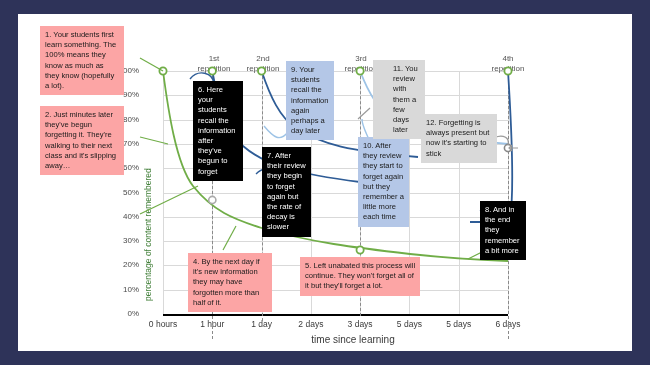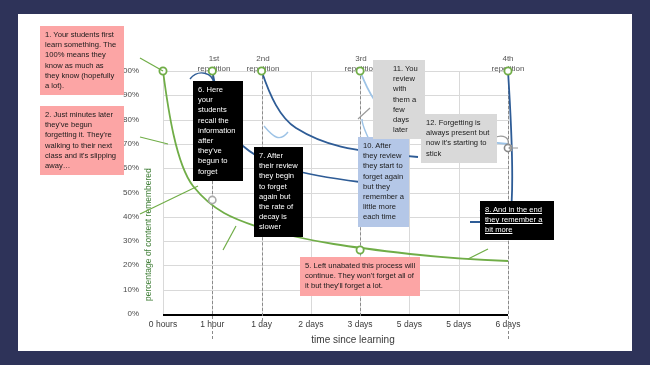--- a/index.html
+++ b/index.html
@@ -166,29 +166,31 @@
       <path d="M352,94 L340,105" fill="none" stroke="#9a9a9a" stroke-width="1.2"></path>
       <path d="M470,128 C482,118 492,122 490,131" fill="none" stroke="#9a9a9a" stroke-width="1.2"></path>
       <path d="M500,134 L492,134 M494,131 L491,134 L494,137" fill="none" stroke="#9a9a9a" stroke-width="1.2"></path>
     </svg>
 
     <div class="box green" style="left:22px;top:12px;width:84px;">1. Your students first learn something. The 100% means they know as much as they know (hopefully a lot).</div>
 
     <div class="box green" style="left:22px;top:92px;width:84px;">2. Just minutes later they've begun forgetting it. They're walking to their next class and it's slipping away…</div>
 
 
+    <div class="box green" style="left:170px;top:239px;width:84px;">4. By the next day if it's new information they may have forgotten more than half of it.</div>
 
     <div class="box green" style="left:282px;top:243px;width:120px;">5. Left unabated this process will continue. They won't forget all of it but they'll forget a lot.</div>
 
     <div class="box blue-dark" style="left:175px;top:67px;width:50px;">6. Here your students recall the information after they've begun to forget</div>
 
-    <div class="box blue-dark" style="left:236px;top:133px;width:49px;">7. After their review they begin to forget again but the rate of decay is slower</div>
+    <div class="box blue-dark" style="left:244px;top:133px;width:49px;">7. After their review they begin to forget again but the rate of decay is slower</div>
 
-    <div class="box blue-dark" style="left:462px;top:187px;width:74px;text-decoration:underline;">8. And in the end they remember a bit more</div>
+    <div class="box blue-dark" style="left:462px;top:187px;width:46px;">8. And in the end they remember a bit more</div>
 
+    <div class="box blue-light" style="left:268px;top:47px;width:48px;">9. Your students recall the information again perhaps a day later</div>
 
     <div class="box blue-light" style="left:340px;top:123px;width:51px;">10. After they review they start to forget again but they remember a little more each time</div>
 
     <div class="box grey" style="left:355px;top:46px;width:52px;padding-left:20px;">11. You review with them a few days later</div>
 
     <div class="box grey" style="left:403px;top:100px;width:76px;">12. Forgetting is always present but now it's starting to stick</div>
 
   </div>
 </div>
 

